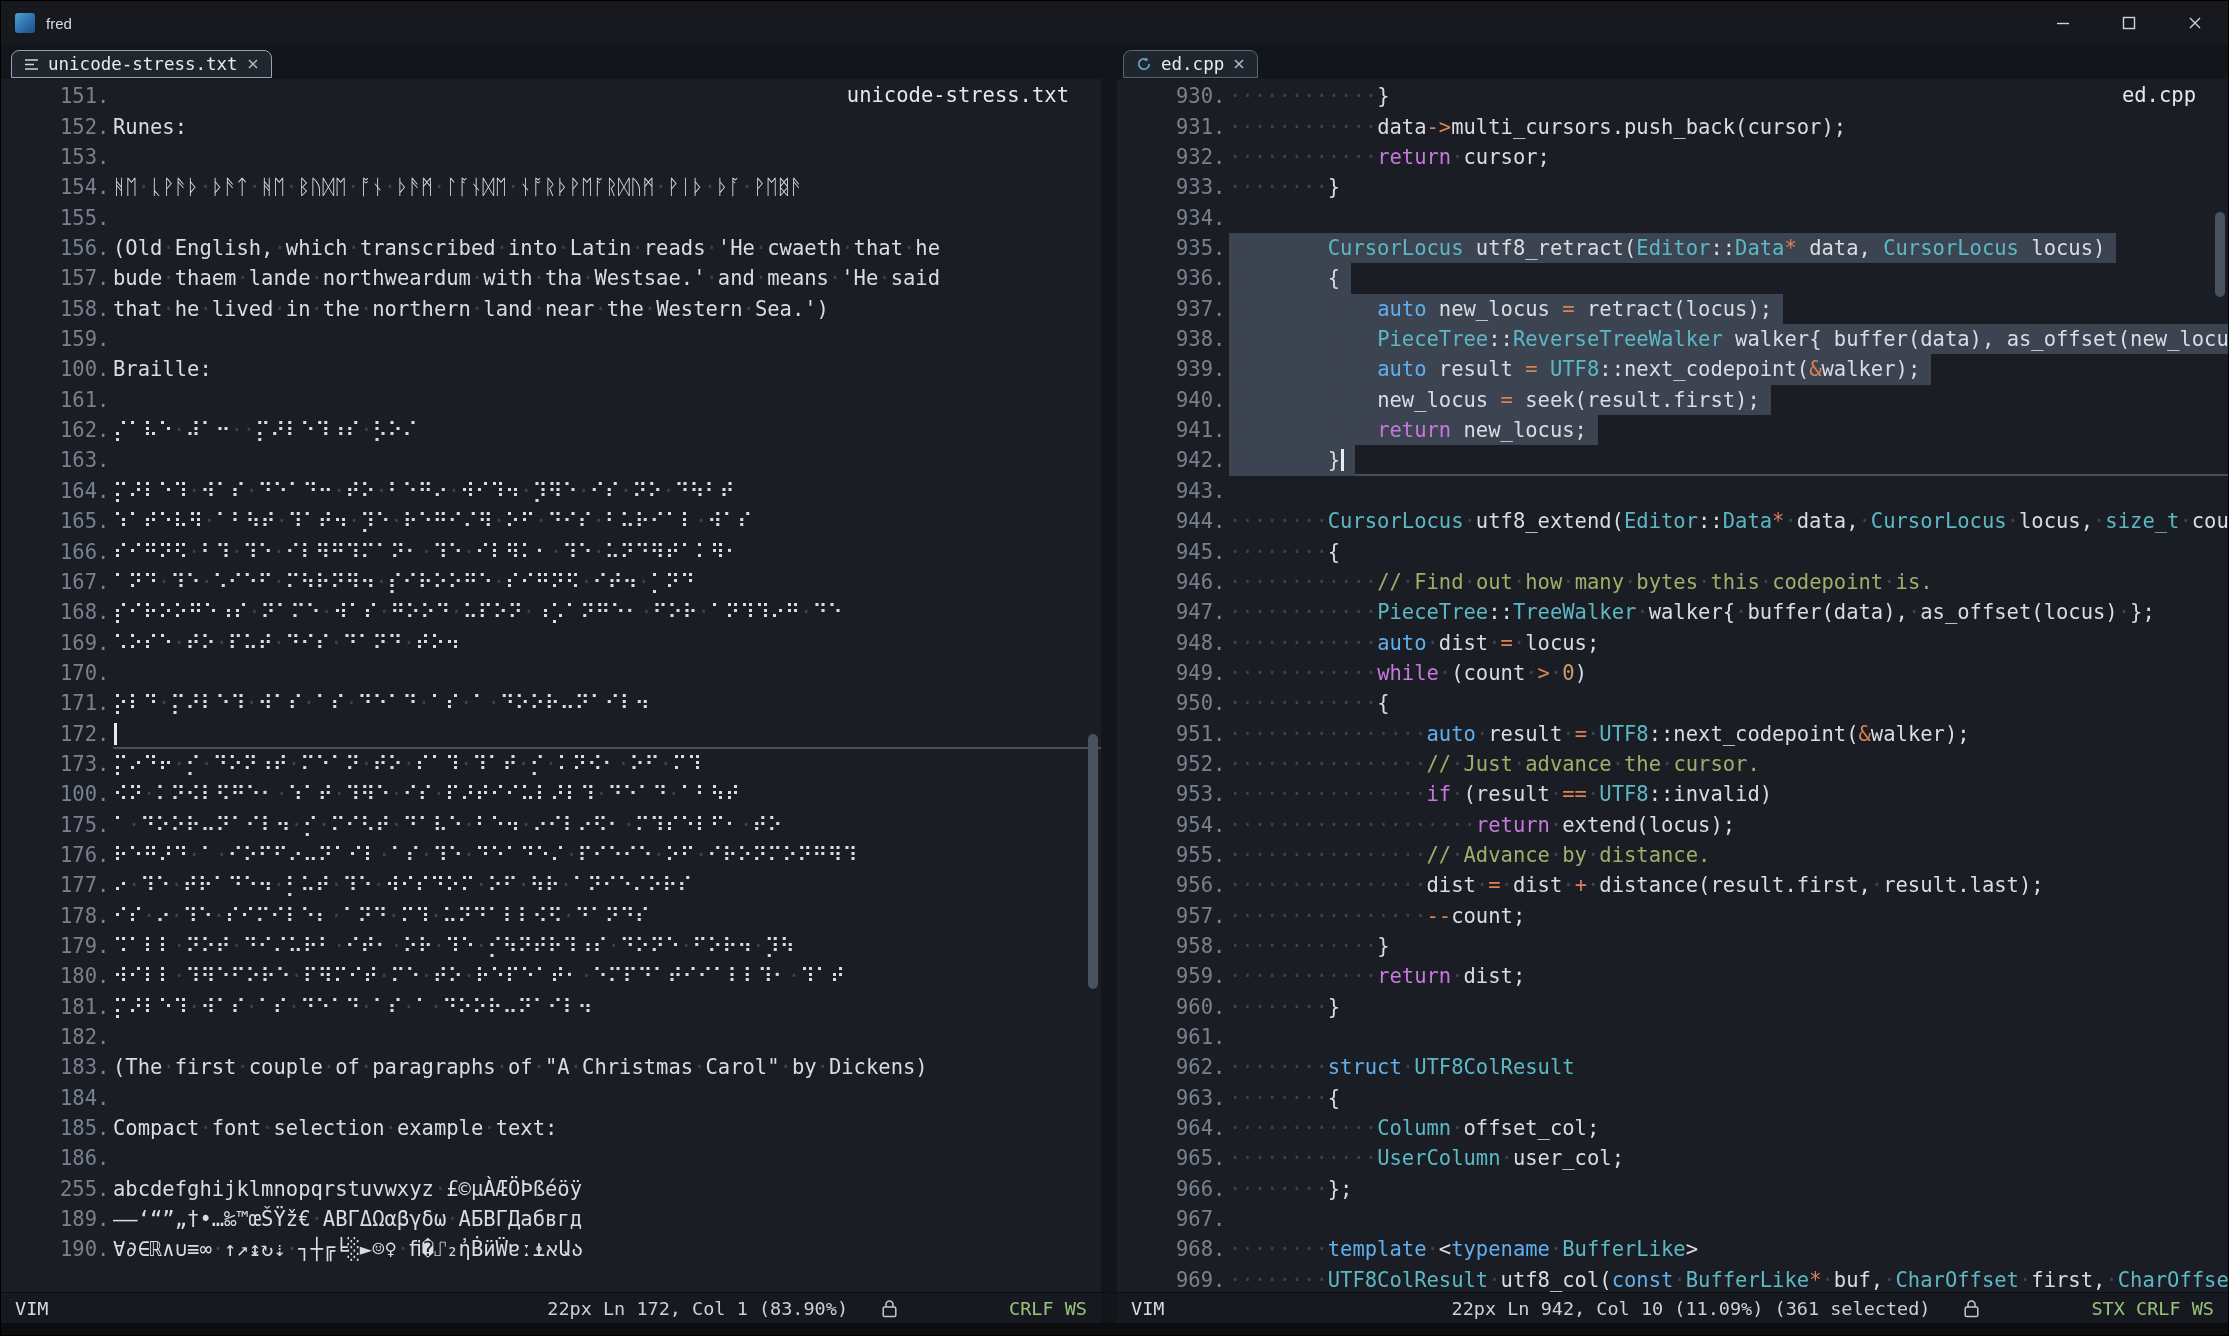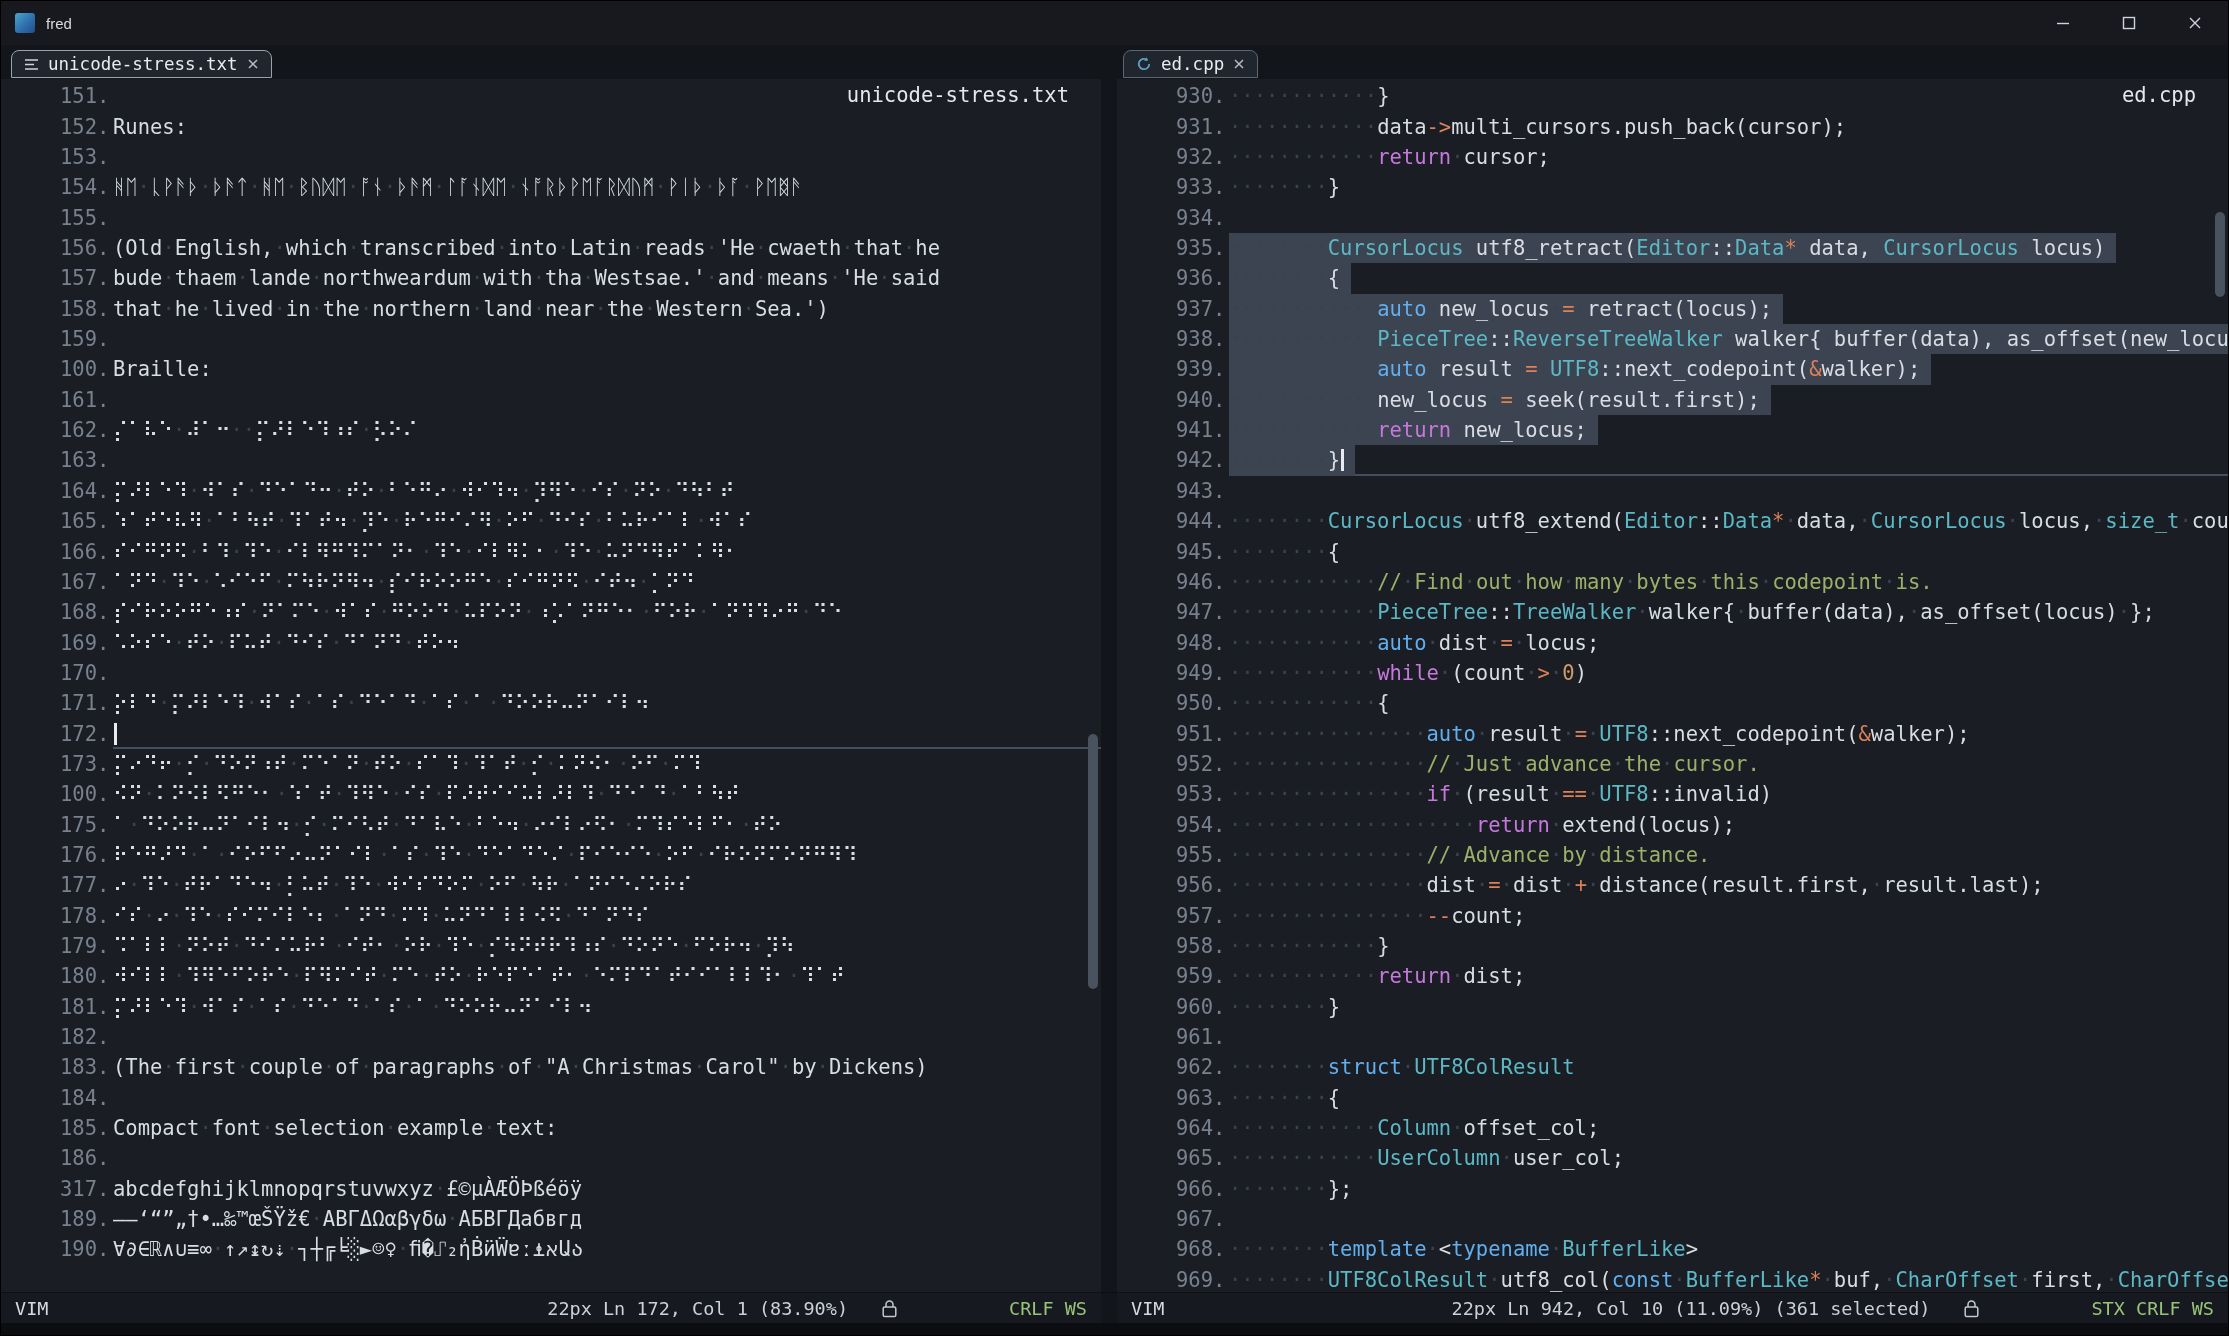--- a/index.html
+++ b/index.html
@@ -151,21 +151,21 @@
           <div class="row"><span class="ln">177.</span><span class="code"><span class="txt"><span class="s-p">⠔<span class="ws">·</span>⠹⠑<span class="ws">·</span>⠞⠗⠁⠙⠑⠲<span class="ws">·</span>⡃⠥⠞<span class="ws">·</span>⠹⠑<span class="ws">·</span>⠺⠊⠎⠙⠕⠍<span class="ws">·</span>⠕⠋<span class="ws">·</span>⠳⠗<span class="ws">·</span>⠁⠝⠊⠑⠌⠕⠗⠎</span></span></span></div>
           <div class="row"><span class="ln">178.</span><span class="code"><span class="txt"><span class="s-p">⠊⠎<span class="ws">·</span>⠔<span class="ws">·</span>⠹⠑<span class="ws">·</span>⠎⠊⠍⠊⠇⠑⠆<span class="ws">·</span>⠁⠝⠙<span class="ws">·</span>⠍⠹<span class="ws">·</span>⠥⠝⠙⠁⠇⠇⠪⠫<span class="ws">·</span>⠙⠁⠝⠙⠎</span></span></span></div>
           <div class="row"><span class="ln">179.</span><span class="code"><span class="txt"><span class="s-p">⠩⠁⠇⠇<span class="ws">·</span>⠝⠕⠞<span class="ws">·</span>⠙⠊⠌⠥⠗⠃<span class="ws">·</span>⠊⠞⠂<span class="ws">·</span>⠕⠗<span class="ws">·</span>⠹⠑<span class="ws">·</span>⡊⠳⠝⠞⠗⠹⠰⠎<span class="ws">·</span>⠙⠕⠝⠑<span class="ws">·</span>⠋⠕⠗⠲<span class="ws">·</span>⡹⠳</span></span></span></div>
           <div class="row"><span class="ln">180.</span><span class="code"><span class="txt"><span class="s-p">⠺⠊⠇⠇<span class="ws">·</span>⠹⠻⠑⠋⠕⠗⠑<span class="ws">·</span>⠏⠻⠍⠊⠞<span class="ws">·</span>⠍⠑<span class="ws">·</span>⠞⠕<span class="ws">·</span>⠗⠑⠏⠑⠁⠞⠂<span class="ws">·</span>⠑⠍⠏⠙⠁⠞⠊⠊⠁⠇⠇⠹⠂<span class="ws">·</span>⠹⠁⠞</span></span></span></div>
           <div class="row"><span class="ln">181.</span><span class="code"><span class="txt"><span class="s-p">⡍⠜⠇⠑⠹<span class="ws">·</span>⠺⠁⠎<span class="ws">·</span>⠁⠎<span class="ws">·</span>⠙⠑⠁⠙<span class="ws">·</span>⠁⠎<span class="ws">·</span>⠁<span class="ws">·</span>⠙⠕⠕⠗⠤⠝⠁⠊⠇⠲</span></span></span></div>
           <div class="row"><span class="ln">182.</span><span class="code"><span class="txt"><span class="s-p"></span></span></span></div>
           <div class="row"><span class="ln">183.</span><span class="code"><span class="txt"><span class="s-p">(The<span class="ws">·</span>first<span class="ws">·</span>couple<span class="ws">·</span>of<span class="ws">·</span>paragraphs<span class="ws">·</span>of<span class="ws">·</span>"A<span class="ws">·</span>Christmas<span class="ws">·</span>Carol"<span class="ws">·</span>by<span class="ws">·</span>Dickens)</span></span></span></div>
           <div class="row"><span class="ln">184.</span><span class="code"><span class="txt"><span class="s-p"></span></span></span></div>
           <div class="row"><span class="ln">185.</span><span class="code"><span class="txt"><span class="s-p">Compact<span class="ws">·</span>font<span class="ws">·</span>selection<span class="ws">·</span>example<span class="ws">·</span>text:</span></span></span></div>
           <div class="row"><span class="ln">186.</span><span class="code"><span class="txt"><span class="s-p"></span></span></span></div>
-          <div class="row"><span class="ln">317.</span><span class="code"><span class="txt"><span class="s-p">abcdefghijklmnopqrstuvwxyz<span class="ws">·</span>£©µÀÆÖÞßéöÿ</span></span></span></div>
+          <div class="row"><span class="ln">255.</span><span class="code"><span class="txt"><span class="s-p">abcdefghijklmnopqrstuvwxyz<span class="ws">·</span>£©µÀÆÖÞßéöÿ</span></span></span></div>
           <div class="row"><span class="ln">189.</span><span class="code"><span class="txt"><span class="s-p">–—‘“”„†•…‰™œŠŸž€<span class="ws">·</span>ΑΒΓΔΩαβγδω<span class="ws">·</span>АБВГДабвгд</span></span></span></div>
           <div class="row"><span class="ln">190.</span><span class="code"><span class="txt"><span class="s-p">∀∂∈ℝ∧∪≡∞<span class="ws">·</span>↑↗↨↻⇣<span class="ws">·</span>┐┼╔╘░►☺♀<span class="ws">·</span>ﬁ�⑀₂ἠḂӥẄɐː⍎אԱა</span></span></span></div>
         </div>
       <div class="scrollbar">
           <div class="thumb" style="top: 54%; height: 21%;"></div>
         </div>
     </div>
     <div class="divider"></div>
     <div class="pane pane-right">
       <div class="overlay-file">ed.cpp</div>

